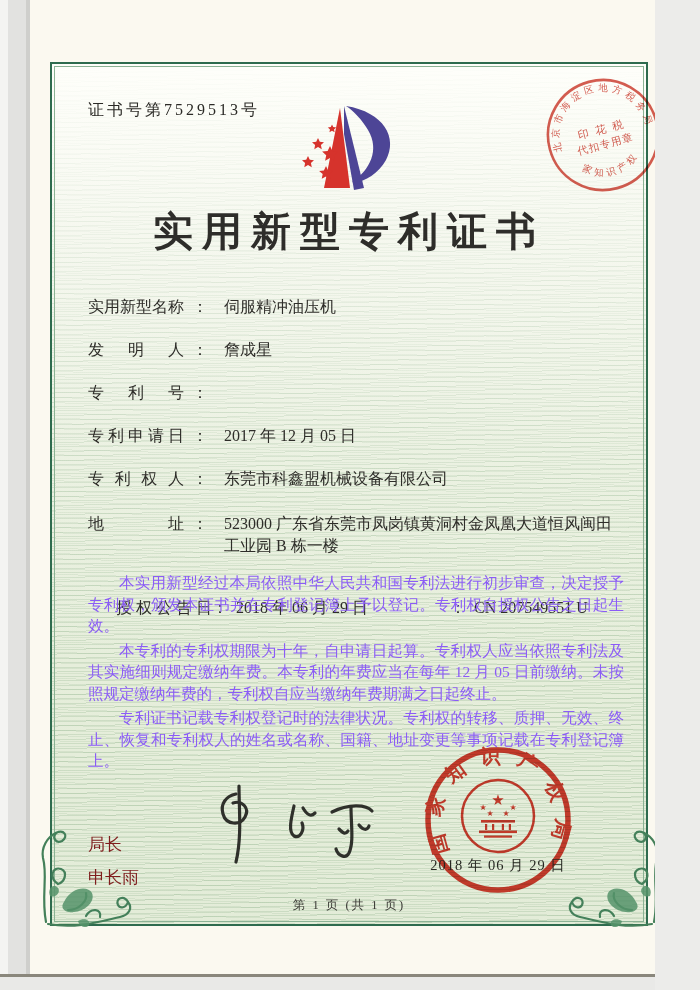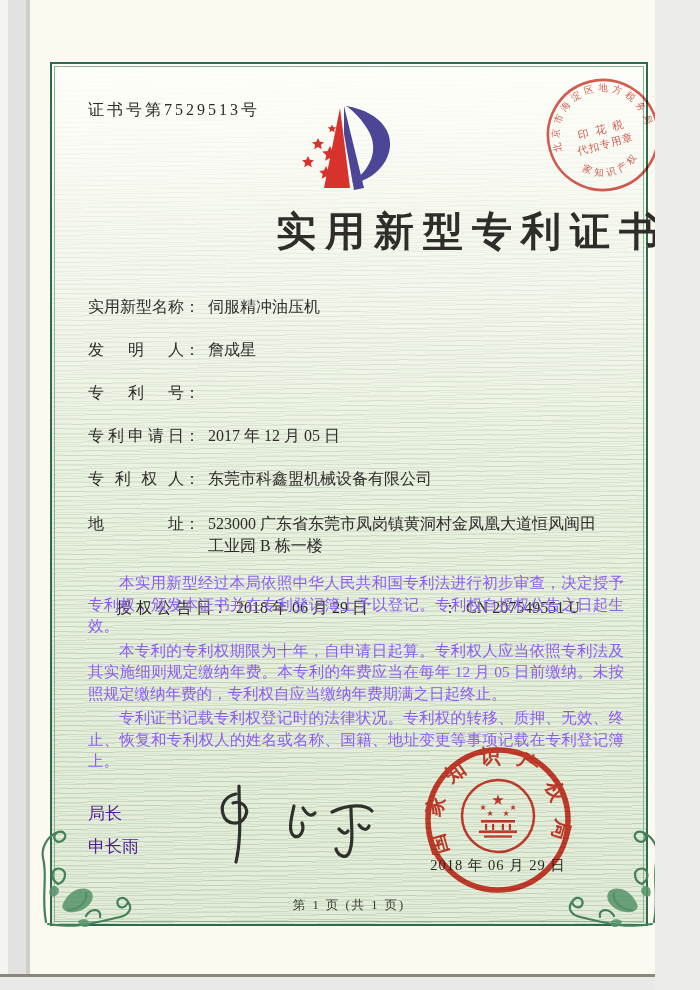--- a/index.html
+++ b/index.html
@@ -20,35 +20,35 @@
       repeating-linear-gradient(179deg,rgba(104,152,104,.20) 0 1px,rgba(255,255,255,0) 1px 4.5px),
       repeating-linear-gradient(181.5deg,rgba(104,152,104,.13) 0 1px,rgba(255,255,255,0) 1px 5.2px),
       linear-gradient(180deg,#f2f5ea,#e6eedb 70%,#e3ecd8);}
   .frame::after{content:"";position:absolute;inset:2px;border:1px solid #8bb294;pointer-events:none;}
   .ornament{position:absolute;width:104px;height:112px;z-index:3;}
   .ornament.left{left:34px;top:822px;}
   .ornament.right{left:562px;top:822px;transform:scaleX(-1);}
   
   .certno{position:absolute;left:88px;top:100px;font-size:16px;letter-spacing:3px;color:#2b2a26;z-index:4;}
   .logo{position:absolute;left:272px;top:94px;z-index:4;}
-  .title{position:absolute;left:50px;top:204px;width:598px;text-align:right;
-    font-size:40px;font-weight:600;letter-spacing:9px;color:#2e2d2a;z-index:4;padding-left:20px;}
+  .title{position:absolute;left:50px;top:204px;width:598px;text-align:center;
+    font-size:40px;font-weight:600;letter-spacing:9px;color:#2e2d2a;z-index:4;}
   .fields{position:absolute;left:88px;top:298px;width:548px;z-index:4;color:#2e2d29;font-size:16px;}
-  .frow{margin-bottom:26px;line-height:17px;display:flex;}
+  .frow{margin-bottom:26px;line-height:17px;display:flex;gap:8px;}
   .flabel{display:inline-block;width:96px;text-align:justify;text-align-last:justify;flex:0 0 96px;}
   .fcolon{flex:0 0 auto;margin-right:8px;}
   .fvalue{flex:1 1 auto;}
   .frow.addr{margin-bottom:42px;line-height:22px;}
   .frow.dual{display:flex;justify-content:flex-start;margin-left:28px;}
   .dual-item{display:flex;}
   .dual-item.second{margin-left:74px;}
   .paras{position:absolute;left:88px;top:572px;width:536px;z-index:4;color:#8b5cf6;
     font-size:15.5px;line-height:21.5px;text-align:justify;}
   .paras p{margin:0 0 3px 0;text-indent:2em;}
-  .officer{position:absolute;left:88px;top:797px;z-index:4;color:#4c1d95;
+  .officer{position:absolute;left:88px;top:828px;z-index:4;color:#7f1d1d;
     font-family:"Liberation Sans","DejaVu Sans",sans-serif;font-size:17px;font-weight:500;line-height:33px;}
   .signature{position:absolute;left:198px;top:780px;z-index:5;}
   .seal{position:absolute;left:420px;top:742px;z-index:6;mix-blend-mode:multiply;opacity:.95;}
   .stamp{position:absolute;left:542px;top:74px;z-index:6;mix-blend-mode:multiply;opacity:.88;}
   .footer{position:absolute;left:50px;top:897px;width:598px;text-align:center;
     font-size:12.5px;letter-spacing:2px;color:#3a3a35;z-index:4;}
 </style>
 </head>
 <body>
 

